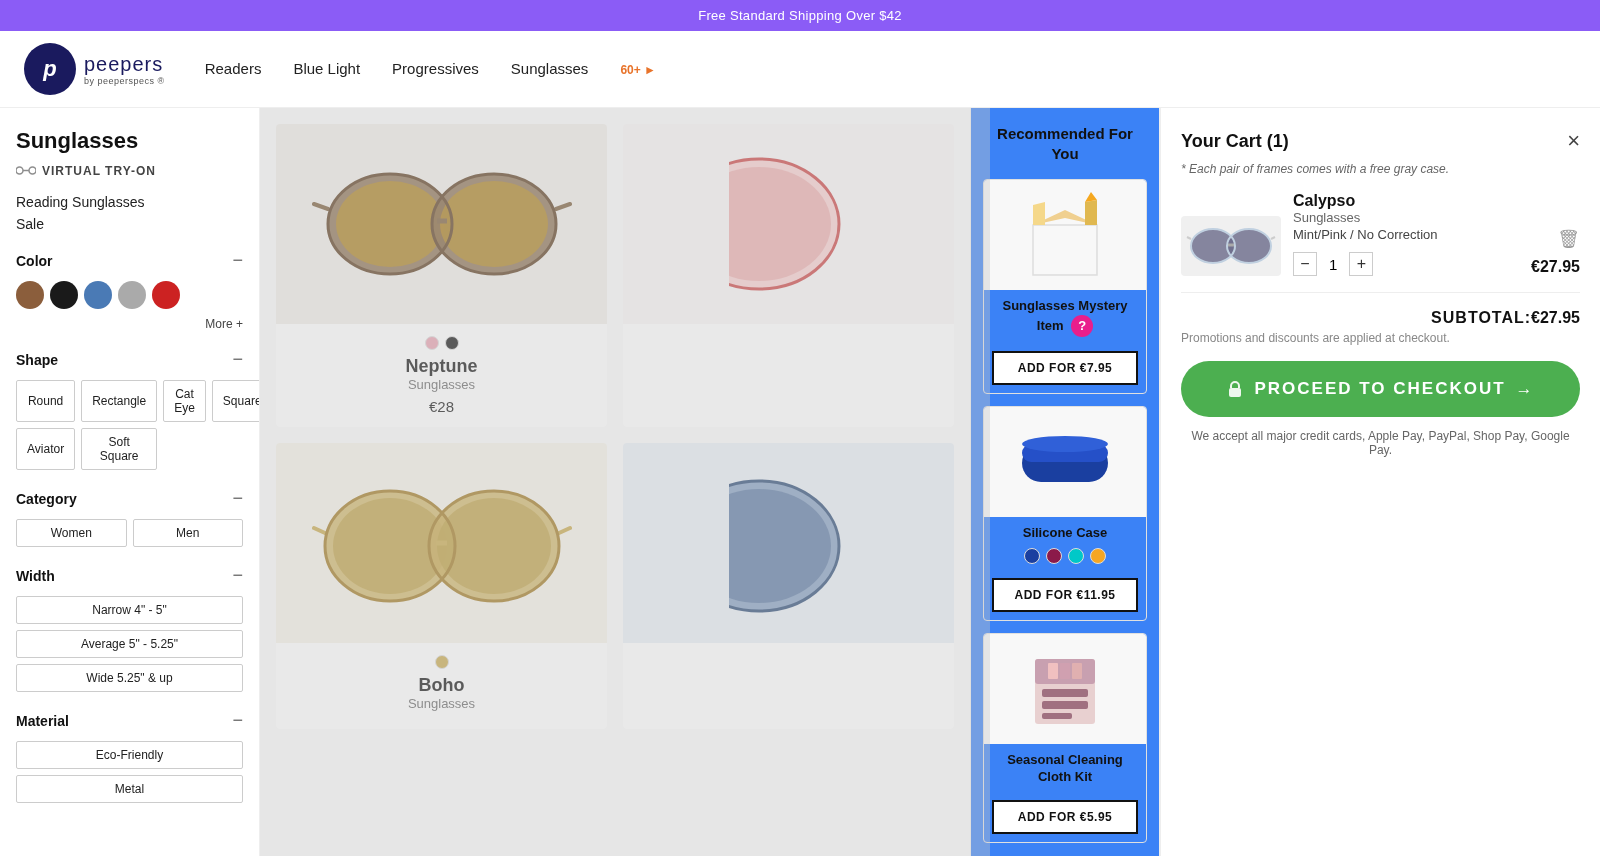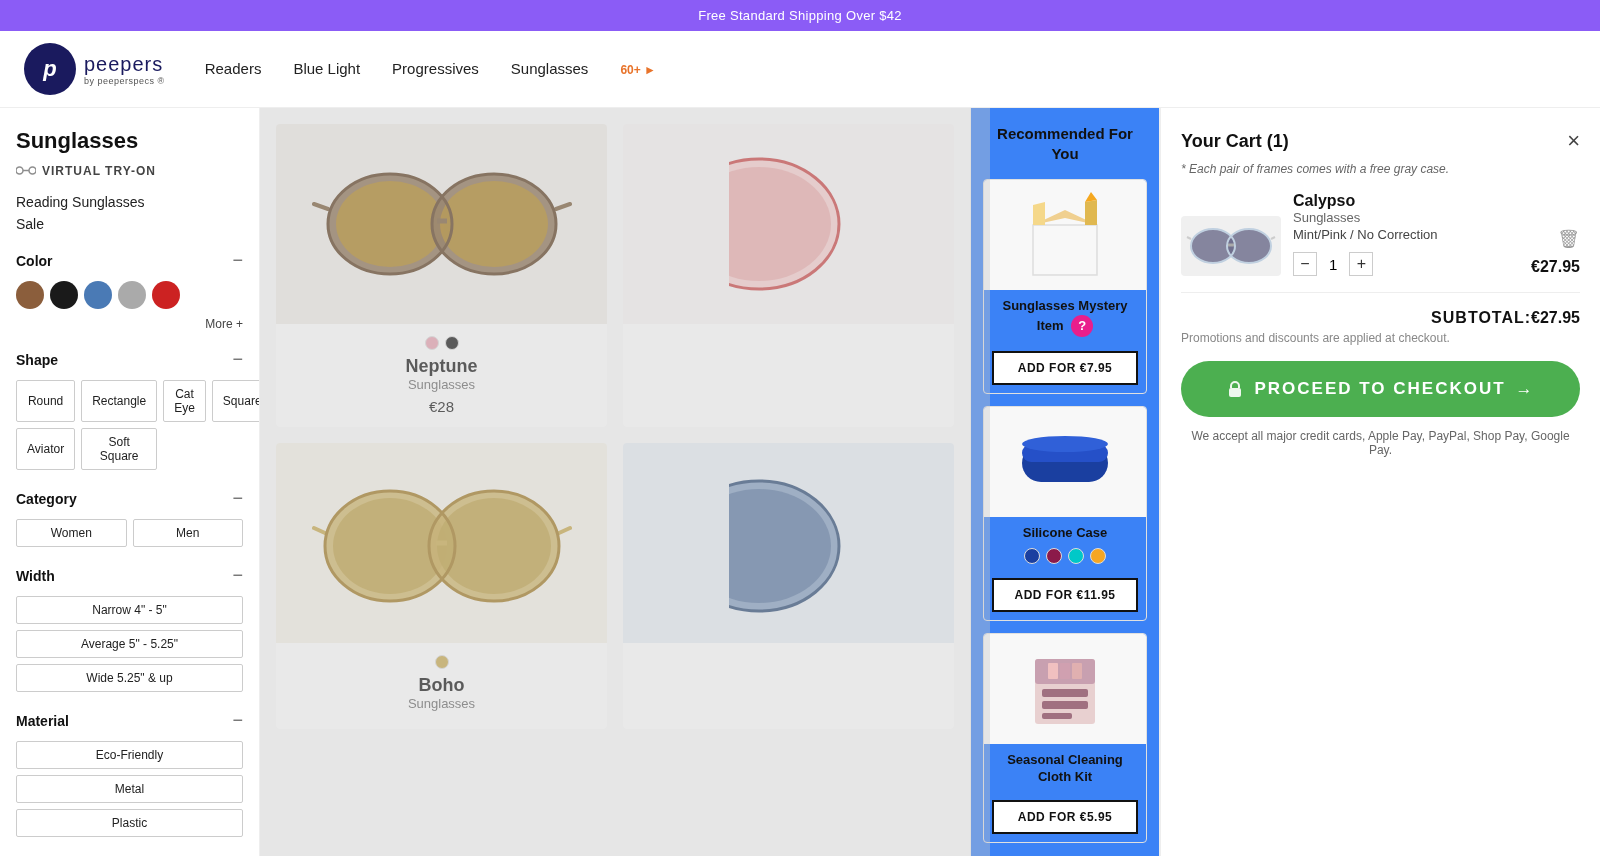--- a/index.html
+++ b/index.html
@@ -569,21 +569,20 @@
     </div>
 
     <div class="sidebar-section">
       <div class="sidebar-section-header">
         <span>Material</span>
         <span class="minus">−</span>
       </div>
       <div class="material-list">
         <button class="filter-btn">Eco-Friendly</button>
         <button class="filter-btn">Metal</button>
-        <button class="filter-btn">Plastic</button>
       </div>
     </div>
   </aside>
 
   <main class="product-area">
 
     <div class="product-card">
       <div class="product-image" style="background:#f0ede8;">
         <svg width="260" height="150" viewBox="0 0 260 150">
 

